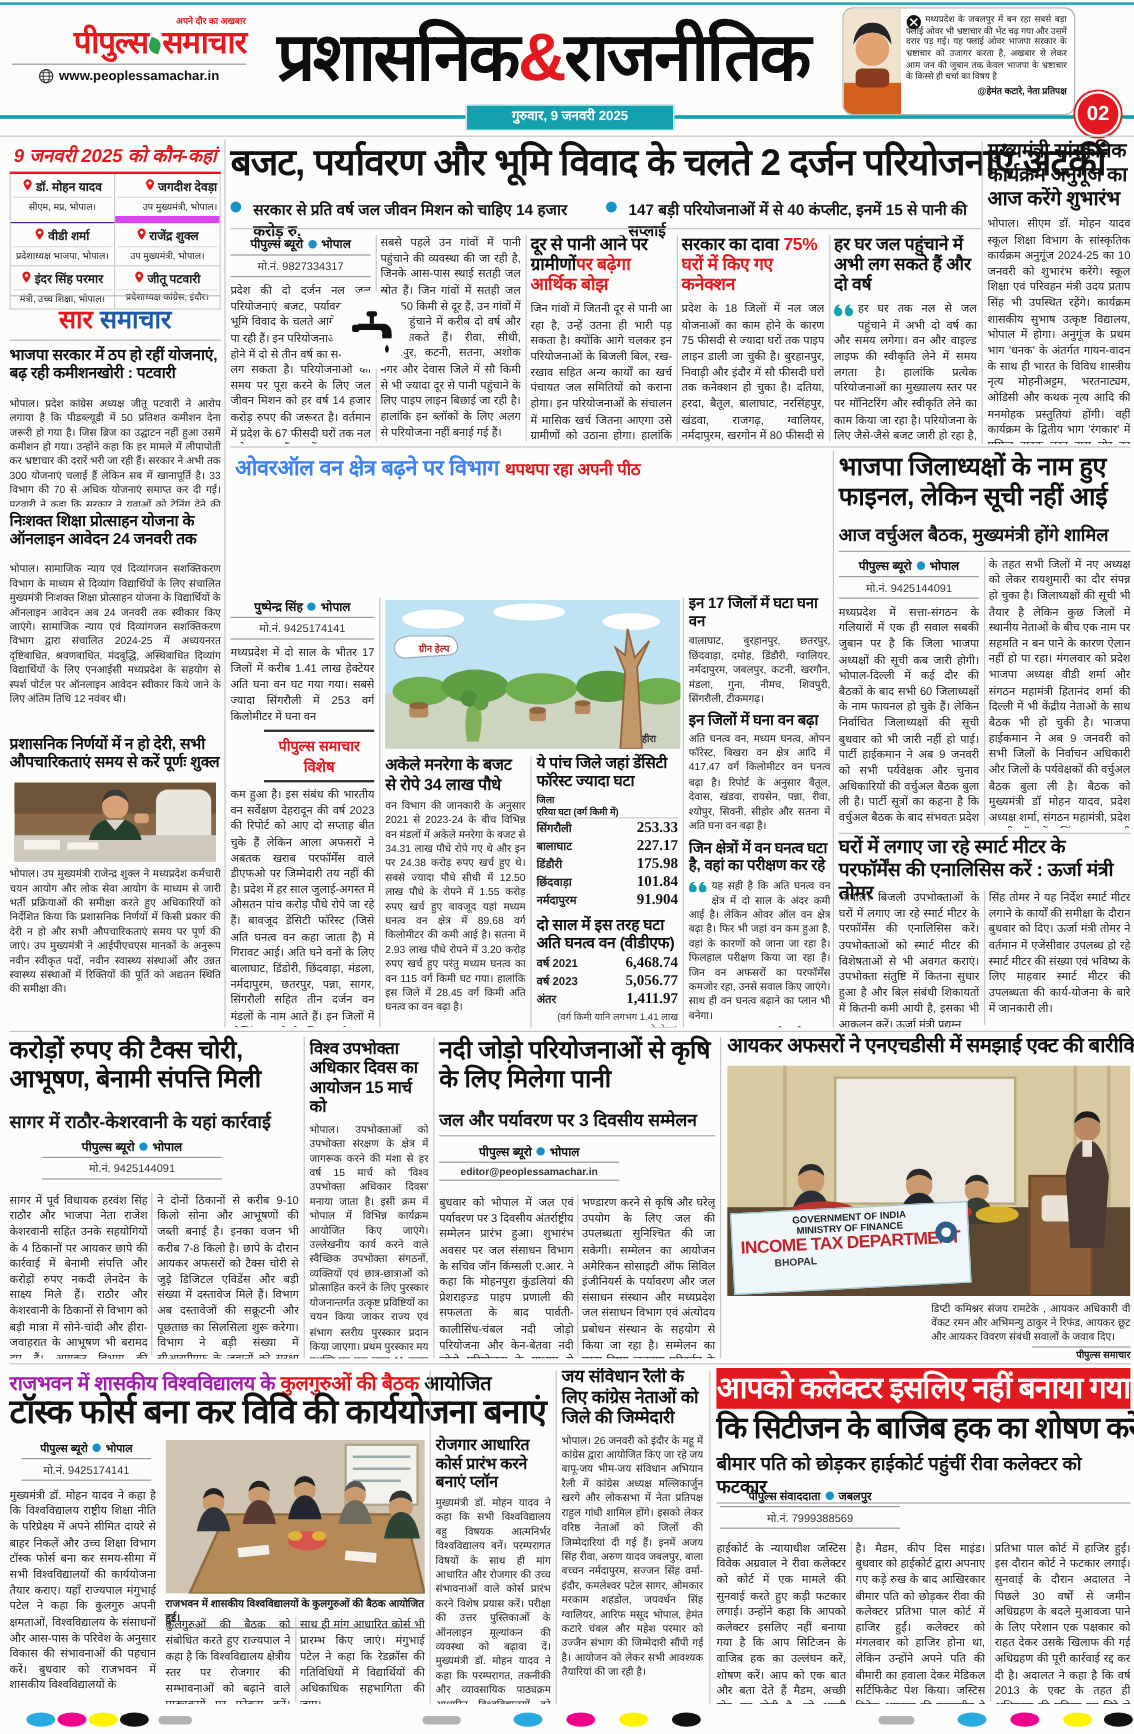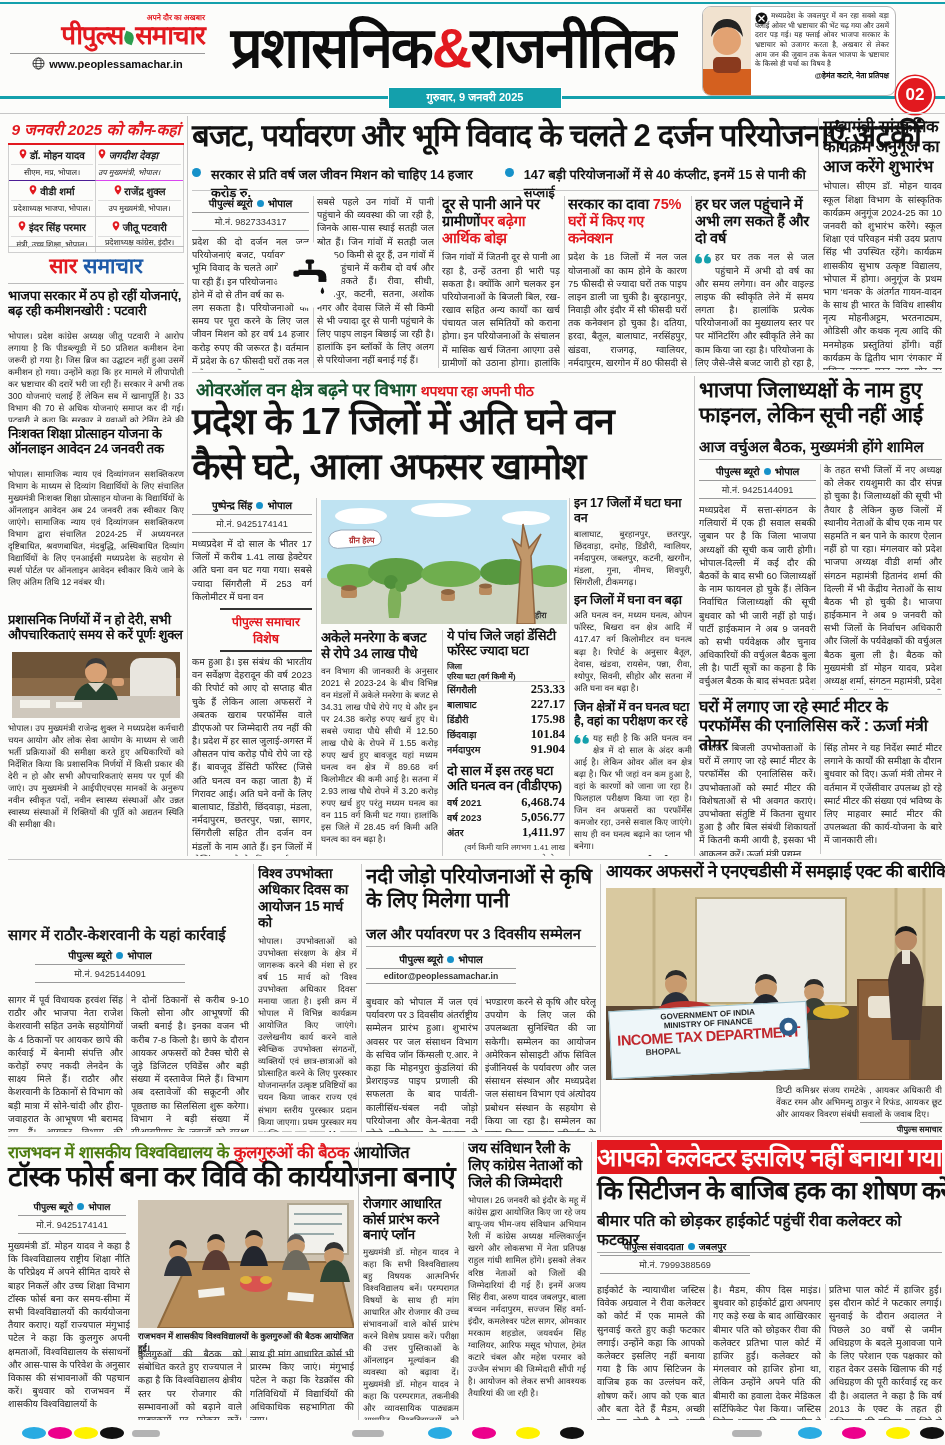--- a/index.html
+++ b/index.html
@@ -89,21 +89,21 @@
     <div style="font-size:15.5px;font-weight:bold;color:var(--red);text-align:center;border-bottom:2px solid var(--red);padding-bottom:3px;font-style:italic;">9 जनवरी 2025 को कौन-कहां</div>
     <div style="display:grid;grid-template-columns:1fr 1fr;border:1px solid #cfcfcf;border-top:none;">
 
       <div style="border-right:1px solid #cfcfcf;border-bottom:1px solid #4c1d95;padding:3px 2px;text-align:center;">
         <div style="font-size:10px;font-weight:bold;"><svg width="8" height="10" viewBox="0 0 24 30">
               <path d="M12 1C6 1 2 5.5 2 11c0 7 10 18 10 18s10-11 10-18C22 5.5 18 1 12 1z" fill="#e2191f"></path>
               <circle cx="12" cy="11" r="4" fill="#fff"></circle>
             </svg> <span>डॉ. मोहन यादव</span></div>
         <div style="font-size:7.8px;border-top:1px solid #ddd;margin-top:2px;padding-top:2px;">सीएम, मप्र, भोपाल।</div>
       </div>
-      <div style="border-bottom:1px solid #d946ef;padding:3px 2px;text-align:left;font-style:italic;">
+      <div style="border-bottom:6px solid #d946ef;padding:3px 2px;text-align:right;">
         <div style="font-size:10px;font-weight:bold;"><svg width="8" height="10" viewBox="0 0 24 30">
               <path d="M12 1C6 1 2 5.5 2 11c0 7 10 18 10 18s10-11 10-18C22 5.5 18 1 12 1z" fill="#e2191f"></path>
               <circle cx="12" cy="11" r="4" fill="#fff"></circle>
             </svg> <span>जगदीश देवड़ा</span></div>
         <div style="font-size:7.8px;border-top:1px solid #ddd;margin-top:2px;padding-top:2px;">उप मुख्यमंत्री, भोपाल।</div>
       </div>
       <div style="border-right:1px solid #cfcfcf;border-bottom:1px solid #cfcfcf;padding:3px 2px;text-align:center;">
         <div style="font-size:10px;font-weight:bold;"><svg width="8" height="10" viewBox="0 0 24 30">
               <path d="M12 1C6 1 2 5.5 2 11c0 7 10 18 10 18s10-11 10-18C22 5.5 18 1 12 1z" fill="#e2191f"></path>
               <circle cx="12" cy="11" r="4" fill="#fff"></circle>
@@ -229,24 +229,21 @@
 
   <div class="rule abs" style="left:818px;top:118px;width:1px;height:252px;"></div>
   <div class="abs clip" style="left:823px;top:116px;width:119px;height:254px;">
     <div class="hl" style="font-size:16.5px;line-height:1.22;">मुख्यमंत्री सांस्कृतिक कार्यक्रम अनुगूंज का आज करेंगे शुभारंभ</div>
     <div class="body-s" style="margin-top:4px;">भोपाल। सीएम डॉ. मोहन यादव स्कूल शिक्षा विभाग के सांस्कृतिक कार्यक्रम अनुगूंज 2024-25 का 10 जनवरी को शुभारंभ करेंगे। स्कूल शिक्षा एवं परिवहन मंत्री उदय प्रताप सिंह भी उपस्थित रहेंगे। कार्यक्रम शासकीय सुभाष उत्कृष्ट विद्यालय, भोपाल में होगा। अनुगूंज के प्रथम भाग 'धनक' के अंतर्गत गायन-वादन के साथ ही भारत के विविध शास्त्रीय नृत्य मोहनीअट्टम, भरतनाट्यम, ओडिसी और कथक नृत्य आदि की मनमोहक प्रस्तुतियां होंगी। वहीं कार्यक्रम के द्वितीय भाग 'रंगकार' में प्रसिद्ध नाटक चरन दास चोर का मंचन विद्यार्थियों द्वारा किया जाएगा।</div>
   </div>
 
   <div class="rule abs" style="left:192px;top:372px;width:750px;height:1px;"></div>
 
   <div class="abs" style="left:196px;top:377px;width:496px;">
-    <span class="kicker" style="font-size:18px;color:#14532d;">ओवरऑल वन क्षेत्र बढ़ने पर विभाग </span><span class="kicker red" style="font-size:14px;">थपथपा रहा अपनी पीठ</span>
-  </div>
-  <div class="abs" style="left:192px;top:399px;width:500px;">
-    <div class="hl" style="font-size:37px;letter-spacing:-1px;line-height:1.22;"><span>प्रदेश के 17 जिलों में अति घने वन</span><br><span>कैसे घटे, आला अफसर खामोश</span></div>
+    <span class="kicker" style="font-size:18px;color:#3b82f6;">ओवरऑल वन क्षेत्र बढ़ने पर विभाग </span><span class="kicker red" style="font-size:14px;">थपथपा रहा अपनी पीठ</span>
   </div>
 
   <div class="abs clip" style="left:192px;top:498px;width:120px;height:358px;">
     <div class="byl">
         <span>पुष्पेन्द्र सिंह</span>
         <span class="dot"></span>
         <span>भोपाल</span>
       </div>
     <div class="phone">मो.नं. 9425174141</div>
     <div class="body-s" style="margin-top:5px;">मध्यप्रदेश में दो साल के भीतर 17 जिलों में करीब 1.41 लाख हेक्टेयर अति घना वन घट गया गया। सबसे ज्यादा सिंगरौली में 253 वर्ग किलोमीटर में घना वन</div>
@@ -370,20 +367,23 @@
 
   <div class="abs" style="left:699px;top:698px;width:243px;">
     <div class="hl" style="font-size:16px;">घरों में लगाए जा रहे स्मार्ट मीटर के परफॉर्मेंस की एनालिसिस करें : ऊर्जा मंत्री तोमर</div>
   </div>
   <div class="abs clip body-s" style="left:699px;top:742px;width:117px;height:114px;">भोपाल। बिजली उपभोक्ताओं के घरों में लगाए जा रहे स्मार्ट मीटर के परफॉर्मेंस की एनालिसिस करें। उपभोक्ताओं को स्मार्ट मीटर की विशेषताओं से भी अवगत कराएं। उपभोक्ता संतुष्टि में कितना सुधार हुआ है और बिल संबंधी शिकायतों में कितनी कमी आयी है, इसका भी आकलन करें। ऊर्जा मंत्री प्रद्युम्न</div>
   <div class="rule abs" style="left:820px;top:742px;width:1px;height:112px;"></div>
   <div class="abs clip body-s" style="left:824px;top:742px;width:118px;height:114px;">सिंह तोमर ने यह निर्देश स्मार्ट मीटर लगाने के कार्यों की समीक्षा के दौरान बुधवार को दिए। ऊर्जा मंत्री तोमर ने वर्तमान में एजेंसीवार उपलब्ध हो रहे स्मार्ट मीटर की संख्या एवं भविष्य के लिए माहवार स्मार्ट मीटर की उपलब्धता की कार्य-योजना के बारे में जानकारी ली।</div>
 
   <div class="rule abs" style="left:8px;top:859px;width:934px;height:1px;"></div>
 
+  <div class="abs" style="left:8px;top:864px;width:242px;">
+    <div class="hl" style="font-size:20.5px;">करोड़ों रुपए की टैक्स चोरी, आभूषण, बेनामी संपत्ति मिली</div>
+  </div>
   <div class="abs" style="left:8px;top:924px;width:242px;font-size:15px;font-weight:bold;">सागर में राठौर-केशरवानी के यहां कार्रवाई</div>
   <div class="abs" style="left:35px;top:948px;width:150px;">
     <div class="byl">
         <span>पीपुल्स ब्यूरो</span>
         <span class="dot"></span>
         <span>भोपाल</span>
       </div>
     <div class="phone">मो.नं. 9425144091</div>
   </div>
   <div class="abs clip body-s" style="left:8px;top:994px;width:115px;height:138px;">सागर में पूर्व विधायक हरवंश सिंह राठौर और भाजपा नेता राजेश केशरवानी सहित उनके सहयोगियों के 4 ठिकानों पर आयकर छापे की कार्रवाई में बेनामी संपत्ति और करोड़ों रुपए नकदी लेनदेन के साक्ष्य मिले हैं। राठौर और केशरवानी के ठिकानों से विभाग को बड़ी मात्रा में सोने-चांदी और हीरा-जवाहरात के आभूषण भी बरामद हुए हैं। आयकर विभाग की छापामार टीमें मंगलवार देर रात वापस लौट आई। बताया जा रहा है कि विभाग</div>
@@ -458,21 +458,21 @@
           <circle cx="10" cy="10" r="4" fill="#fff"></circle>
         </svg>
     </div>
   </div>
   <div class="abs clip body-xs" style="left:776px;top:1084px;width:166px;height:44px;">डिप्टी कमिश्नर संजय रामटेके , आयकर अधिकारी वी वेंकट रमन और अभिमन्यु ठाकुर ने रिफंड, आयकर छूट और आयकर विवरण संबंधी सवालों के जवाब दिए।</div>
   <div class="abs" style="left:860px;top:1122px;width:82px;font-size:8px;font-weight:bold;text-align:right;border-top:1px solid #999;">पीपुल्स समाचार</div>
 
   <div class="rule abs" style="left:8px;top:1136px;width:934px;height:1px;"></div>
 
   <div class="abs" style="left:8px;top:1140px;width:450px;">
-    <span class="kicker" style="font-size:16.5px;color:#4d7c0f;">राजभवन में शासकीय विश्वविद्यालय के </span><span class="kicker red" style="font-size:16.5px;">कुलगुरुओं की बैठक</span><span class="kicker" style="font-size:16.5px;color:#141414;"> आयोजित</span>
+    <span class="kicker" style="font-size:16.5px;color:#a21caf;">राजभवन में शासकीय विश्वविद्यालय के </span><span class="kicker red" style="font-size:16.5px;">कुलगुरुओं की बैठक</span><span class="kicker" style="font-size:16.5px;color:#141414;"> आयोजित</span>
   </div>
   <div class="abs" style="left:8px;top:1160px;width:452px;">
     <div class="hl" style="font-size:28px;white-space:nowrap;letter-spacing:-0.8px;">टॉस्क फोर्स बना कर विवि की कार्ययोजना बनाएं</div>
   </div>
   <div class="abs" style="left:18px;top:1200px;width:108px;">
     <div class="byl" style="font-size:9px;">
         <span>पीपुल्स ब्यूरो</span>
         <span class="dot"></span>
         <span>भोपाल</span>
       </div>

